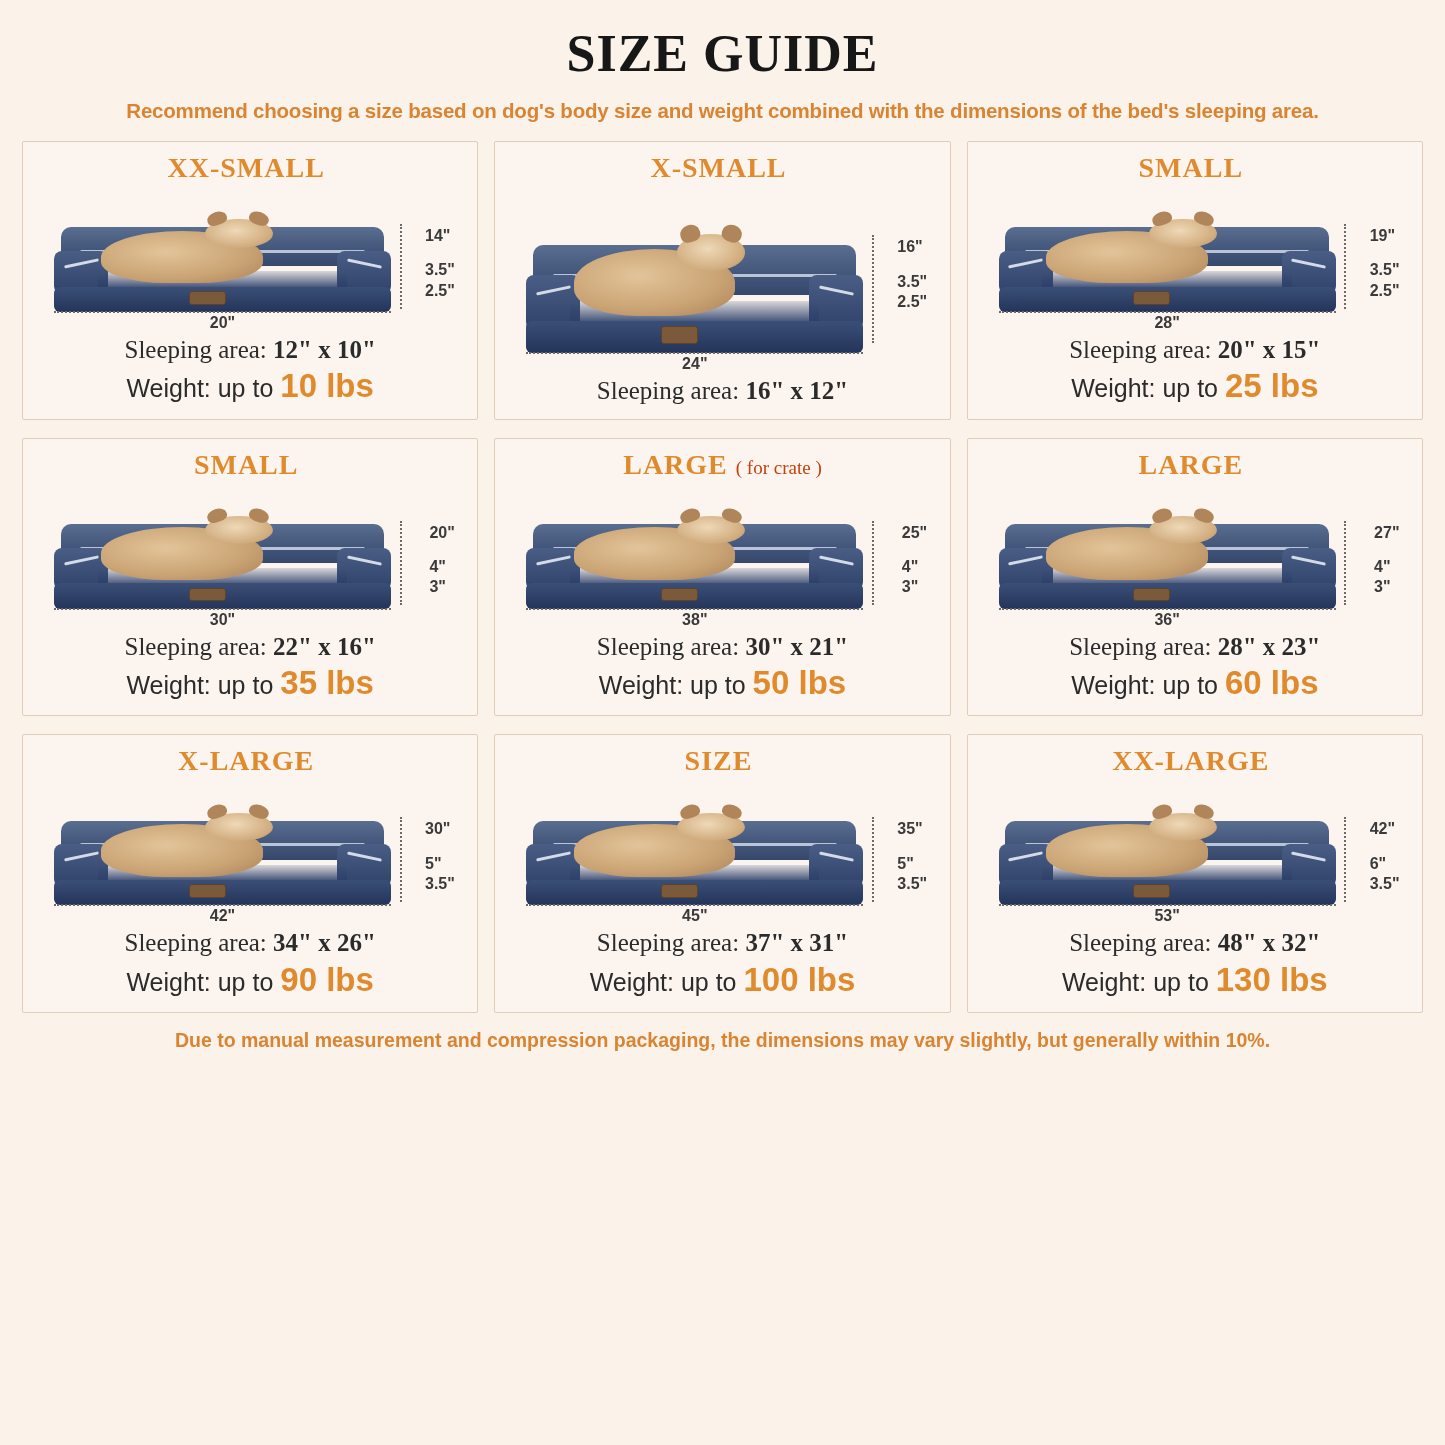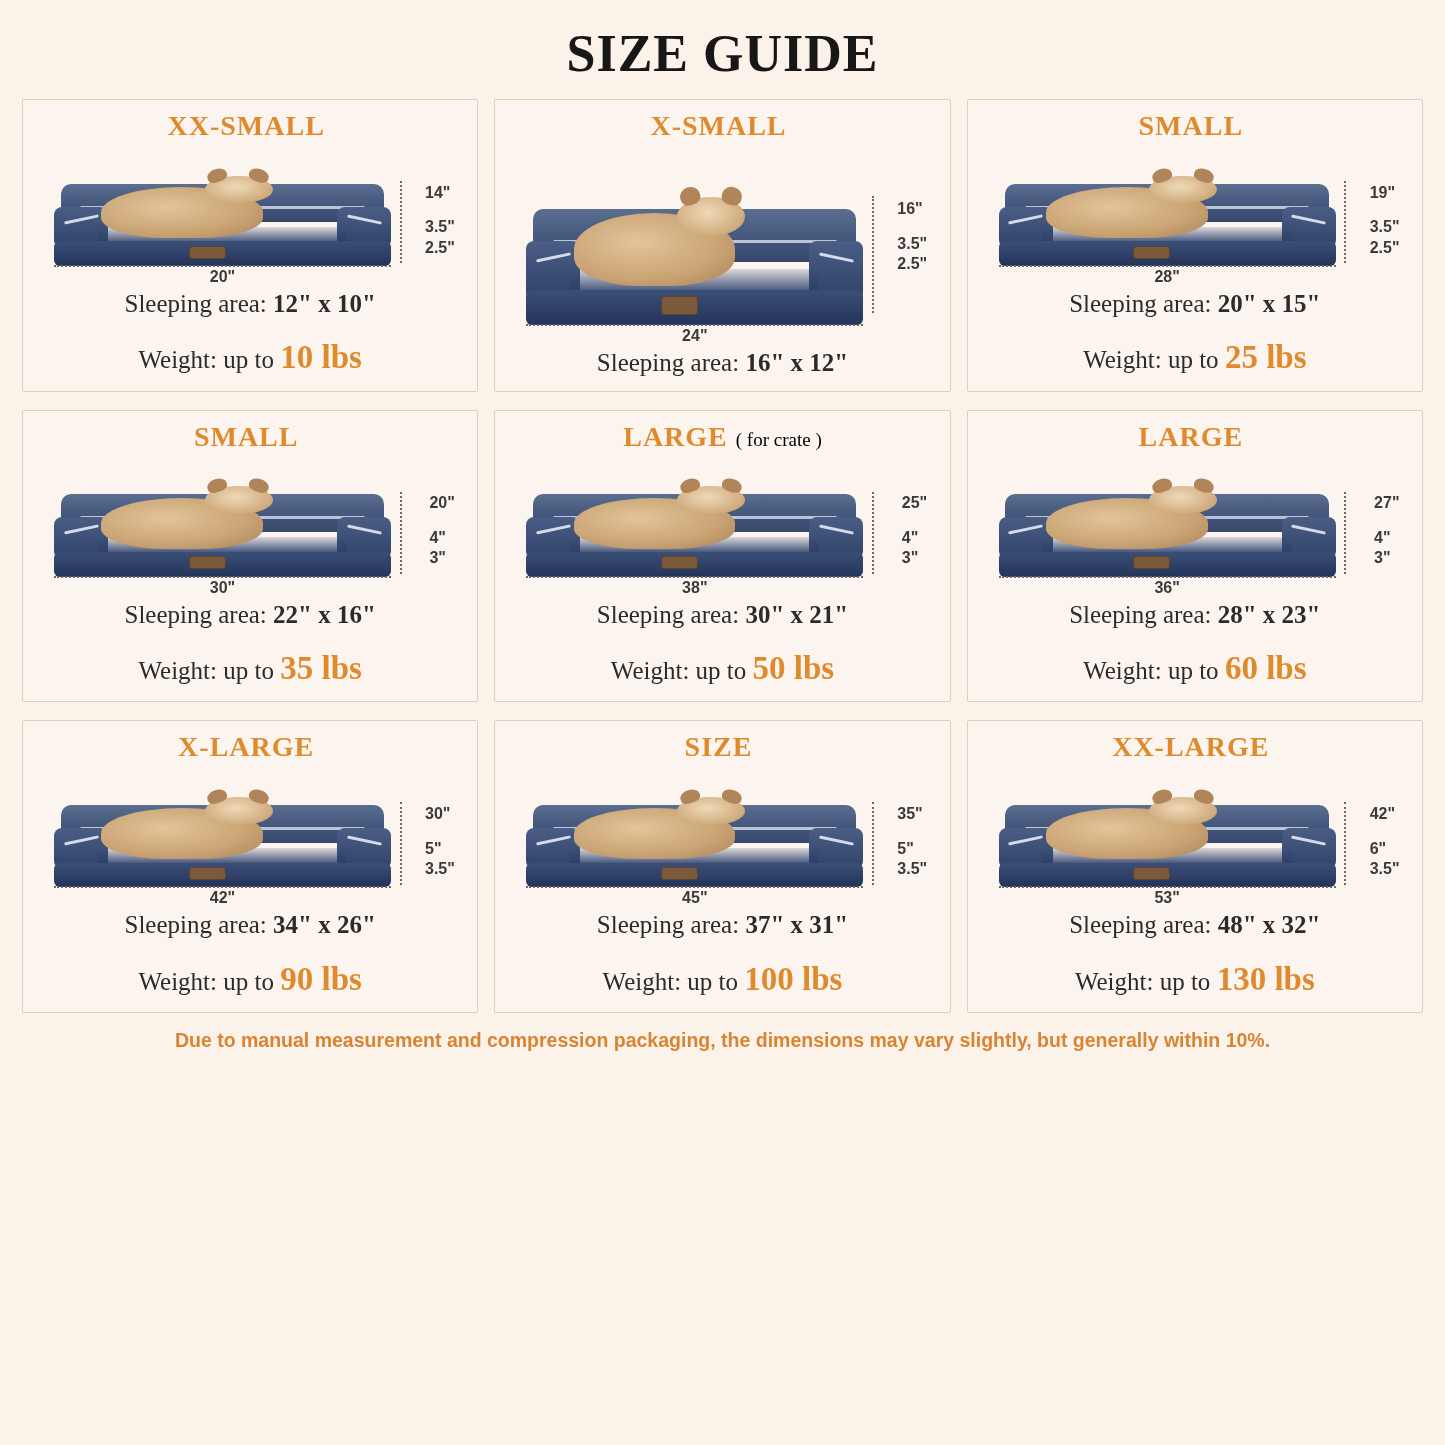--- a/index.html
+++ b/index.html
@@ -61,21 +61,21 @@
     color: #e08a2e;
     letter-spacing: 1px;
     margin-bottom: 2px;
     display: flex;
     align-items: baseline;
     gap: 8px;
   }
   .card-title .suffix {
     font-size: 19px;
     font-weight: normal;
-    color: #000000;
+    color: #c2410c;
     letter-spacing: 0;
   }
   .illo {
     position: relative;
     width: 100%;
     flex: 1 1 auto;
     min-height: 0;
     margin-bottom: 2px;
   }
   
@@ -224,25 +224,25 @@
   }
   .spec-line {
     font-family: "Liberation Serif", serif;
     font-size: 25px;
     color: #2b2b2b;
     white-space: nowrap;
   }
   .spec-line .label { font-weight: normal; }
   .spec-line .val { font-weight: bold; }
   .weight-line {
-    font-family: Liberation Serif, serif;
+    font-family: Liberation Sans, sans-serif;
     font-size: 25px;
     color: #2b2b2b;
     white-space: nowrap;
-    margin-top: 18px;
+    margin-top: 0;
   }
   .weight-line .big {
     font-weight: bold;
     font-size: 33px;
     color: #e08a2e;
   }
   .footnote {
     text-align: center;
     font-family: "Liberation Sans", sans-serif;
     font-weight: bold;
@@ -250,20 +250,21 @@
     color: #d98432;
     margin-top: 16px;
   }
 </style>
 </head>
 <body>
 
 <div class="page">
 
   <div class="title">SIZE GUIDE</div>
+  <div class="subtitle">Recommend choosing a size based on dog's body size and weight combined with the dimensions of the bed's sleeping area.</div>
 
   <div class="grid" id="grid">
   <div class="card">
     <div class="card-title">
       <span>XX-SMALL</span>
       <span class="suffix"></span>
     </div>
 
     <div class="illo">
       <div class="bed-wrap">

